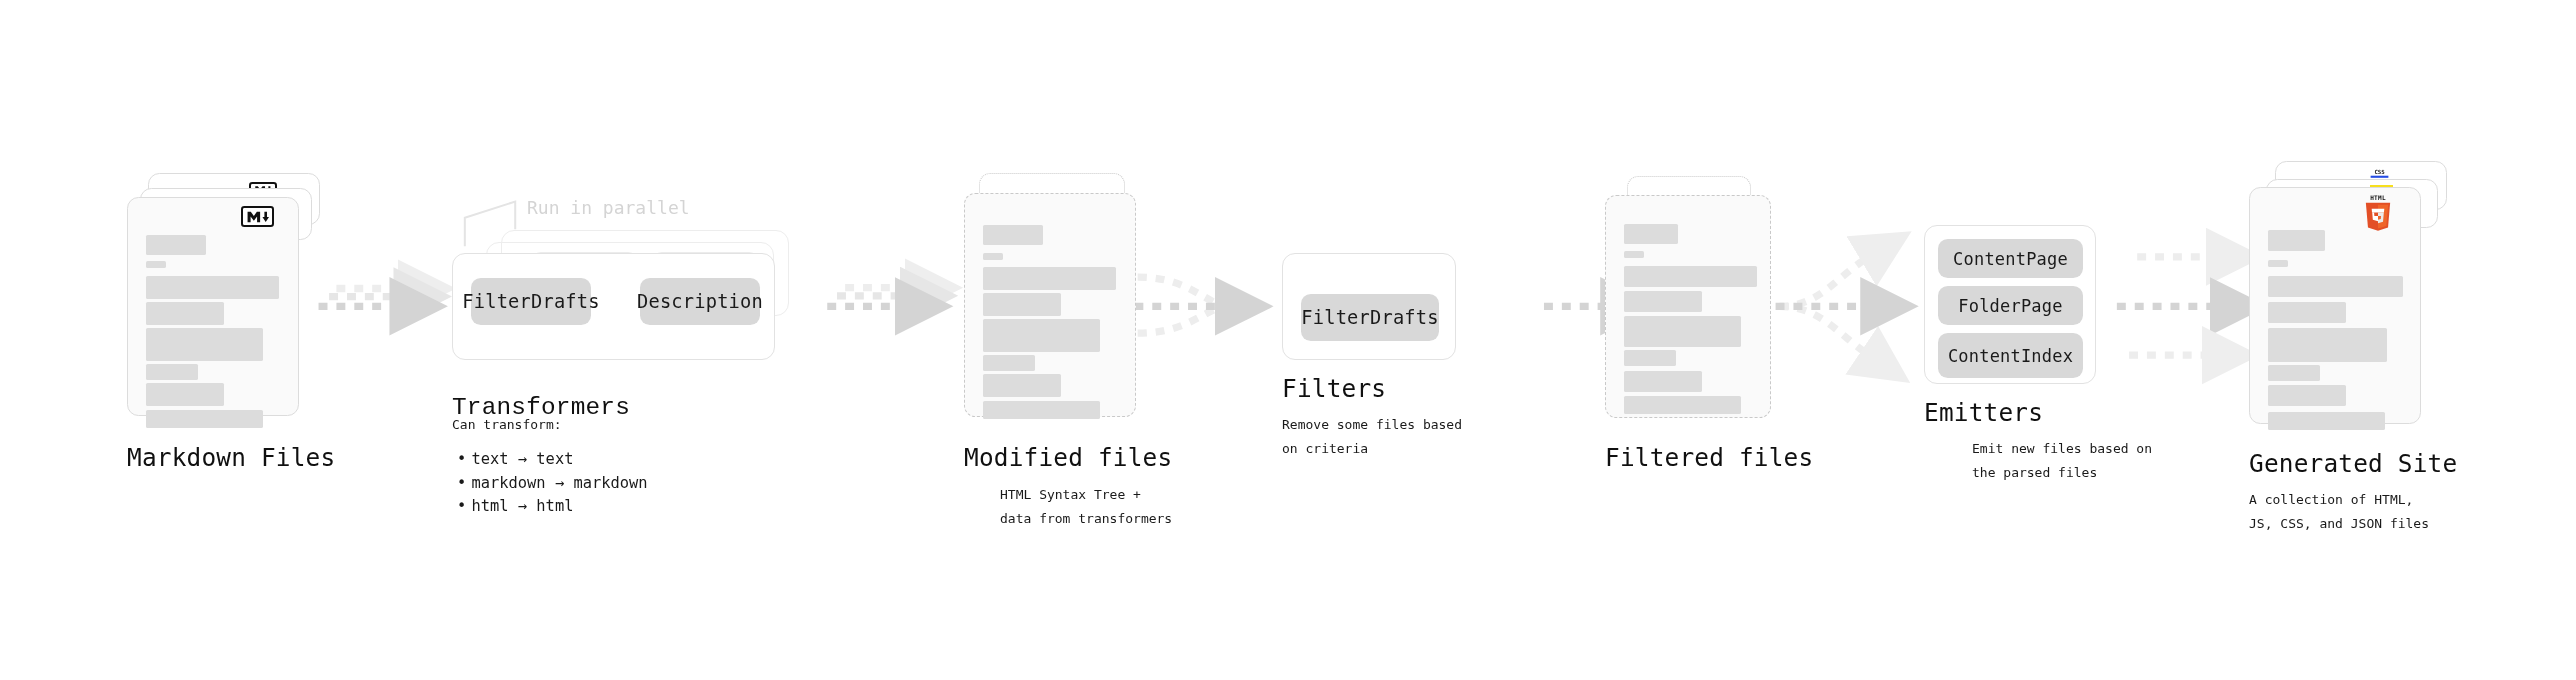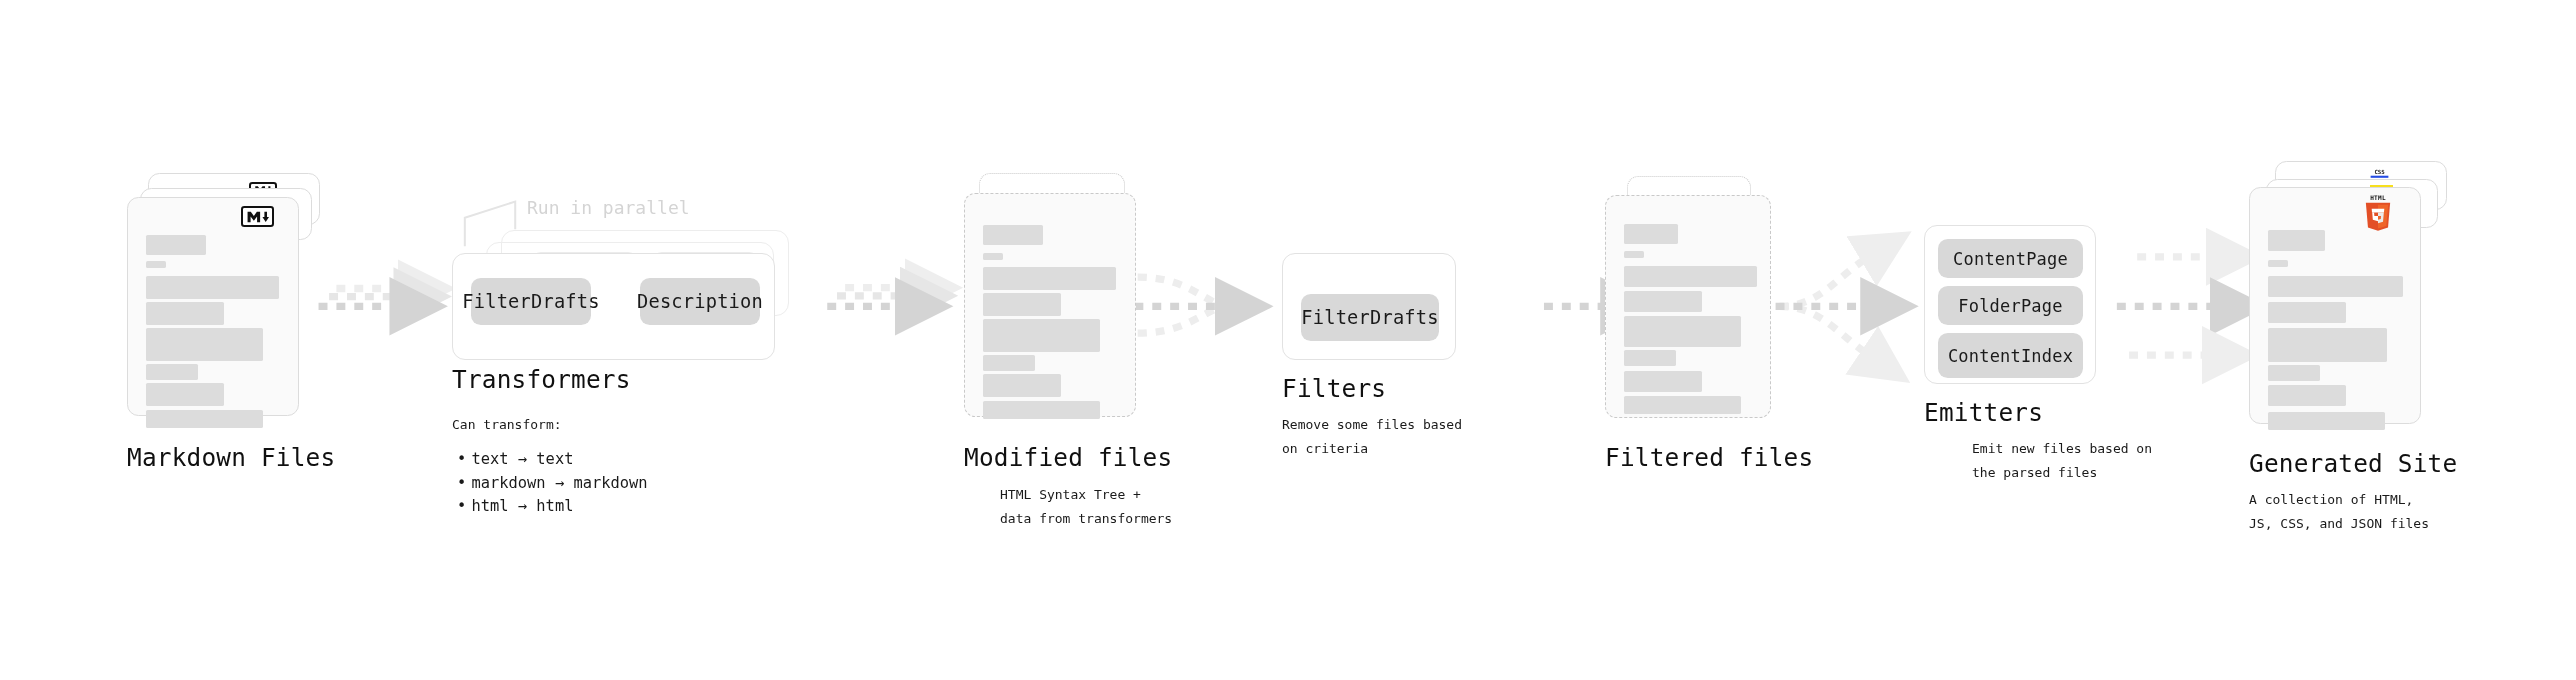--- a/index.html
+++ b/index.html
@@ -257,21 +257,21 @@
     <div class="group-box layer" style="left:486px; top:242px; width:288px; height:91px;">
       <div class="pill l2" style="left:24.4px; top:20.3px; width:114px; height:41px;"></div>
       <div class="pill l2" style="left:154px; top:20.3px; width:114px; height:41px;"></div>
     </div>
 
     <div class="group-box" style="left:452px; top:253px; width:323px; height:107px;">
       <div class="pill" style="left:18px; top:24.4px; width:120px; height:47px;">FilterDrafts</div>
       <div class="pill" style="left:187px; top:24.4px; width:120px; height:47px;">Description</div>
     </div>
 
-    <div class="title" style="left:452px; top:365px;">Transformers</div>
+    <div class="title" style="left:452px; top:394px;font-family:Liberation Mono, monospace;">Transformers</div>
 
     <div class="subtitle" style="left:452px; top:413px;">Can transform:</div>
 
     <ul class="bullets" style="left:452px; top:448px;">
       <li>text → text</li>
       <li>markdown → markdown</li>
       <li>html → html</li>
     </ul>
   </div>
 

